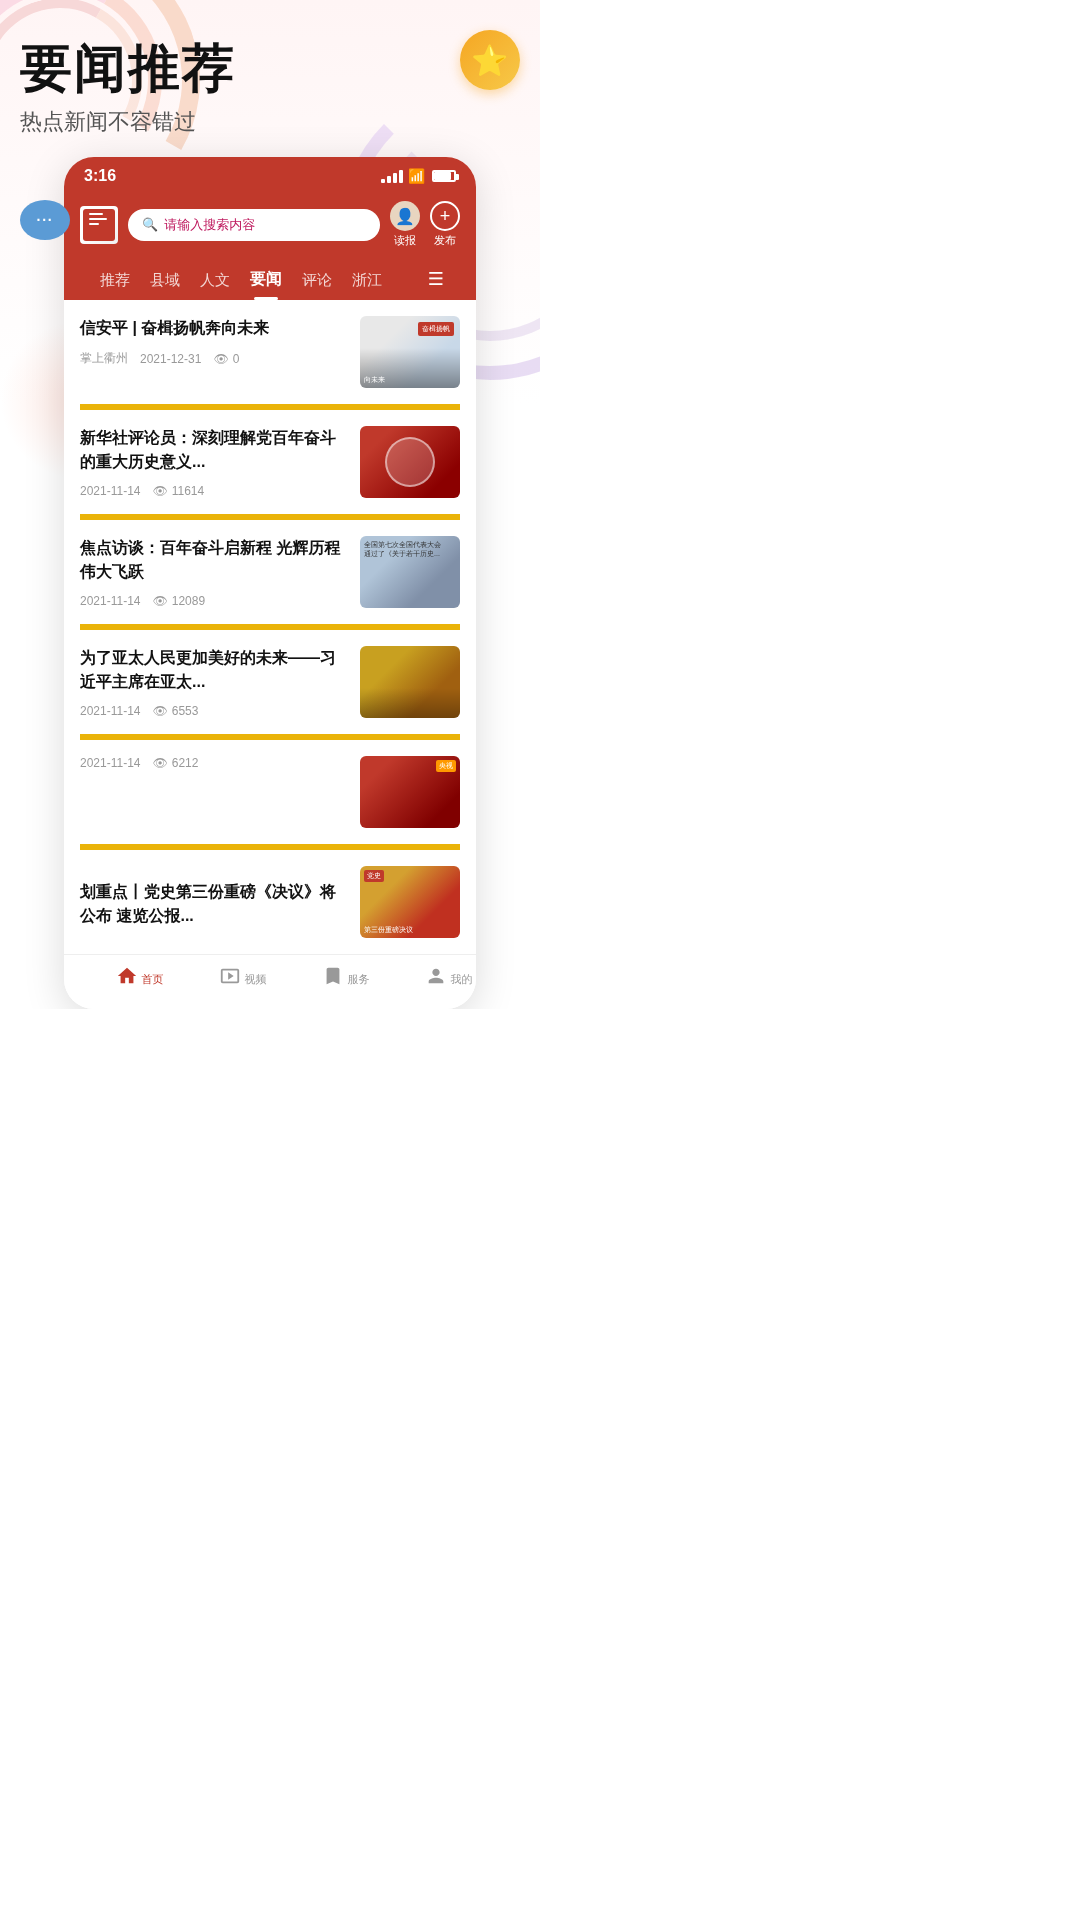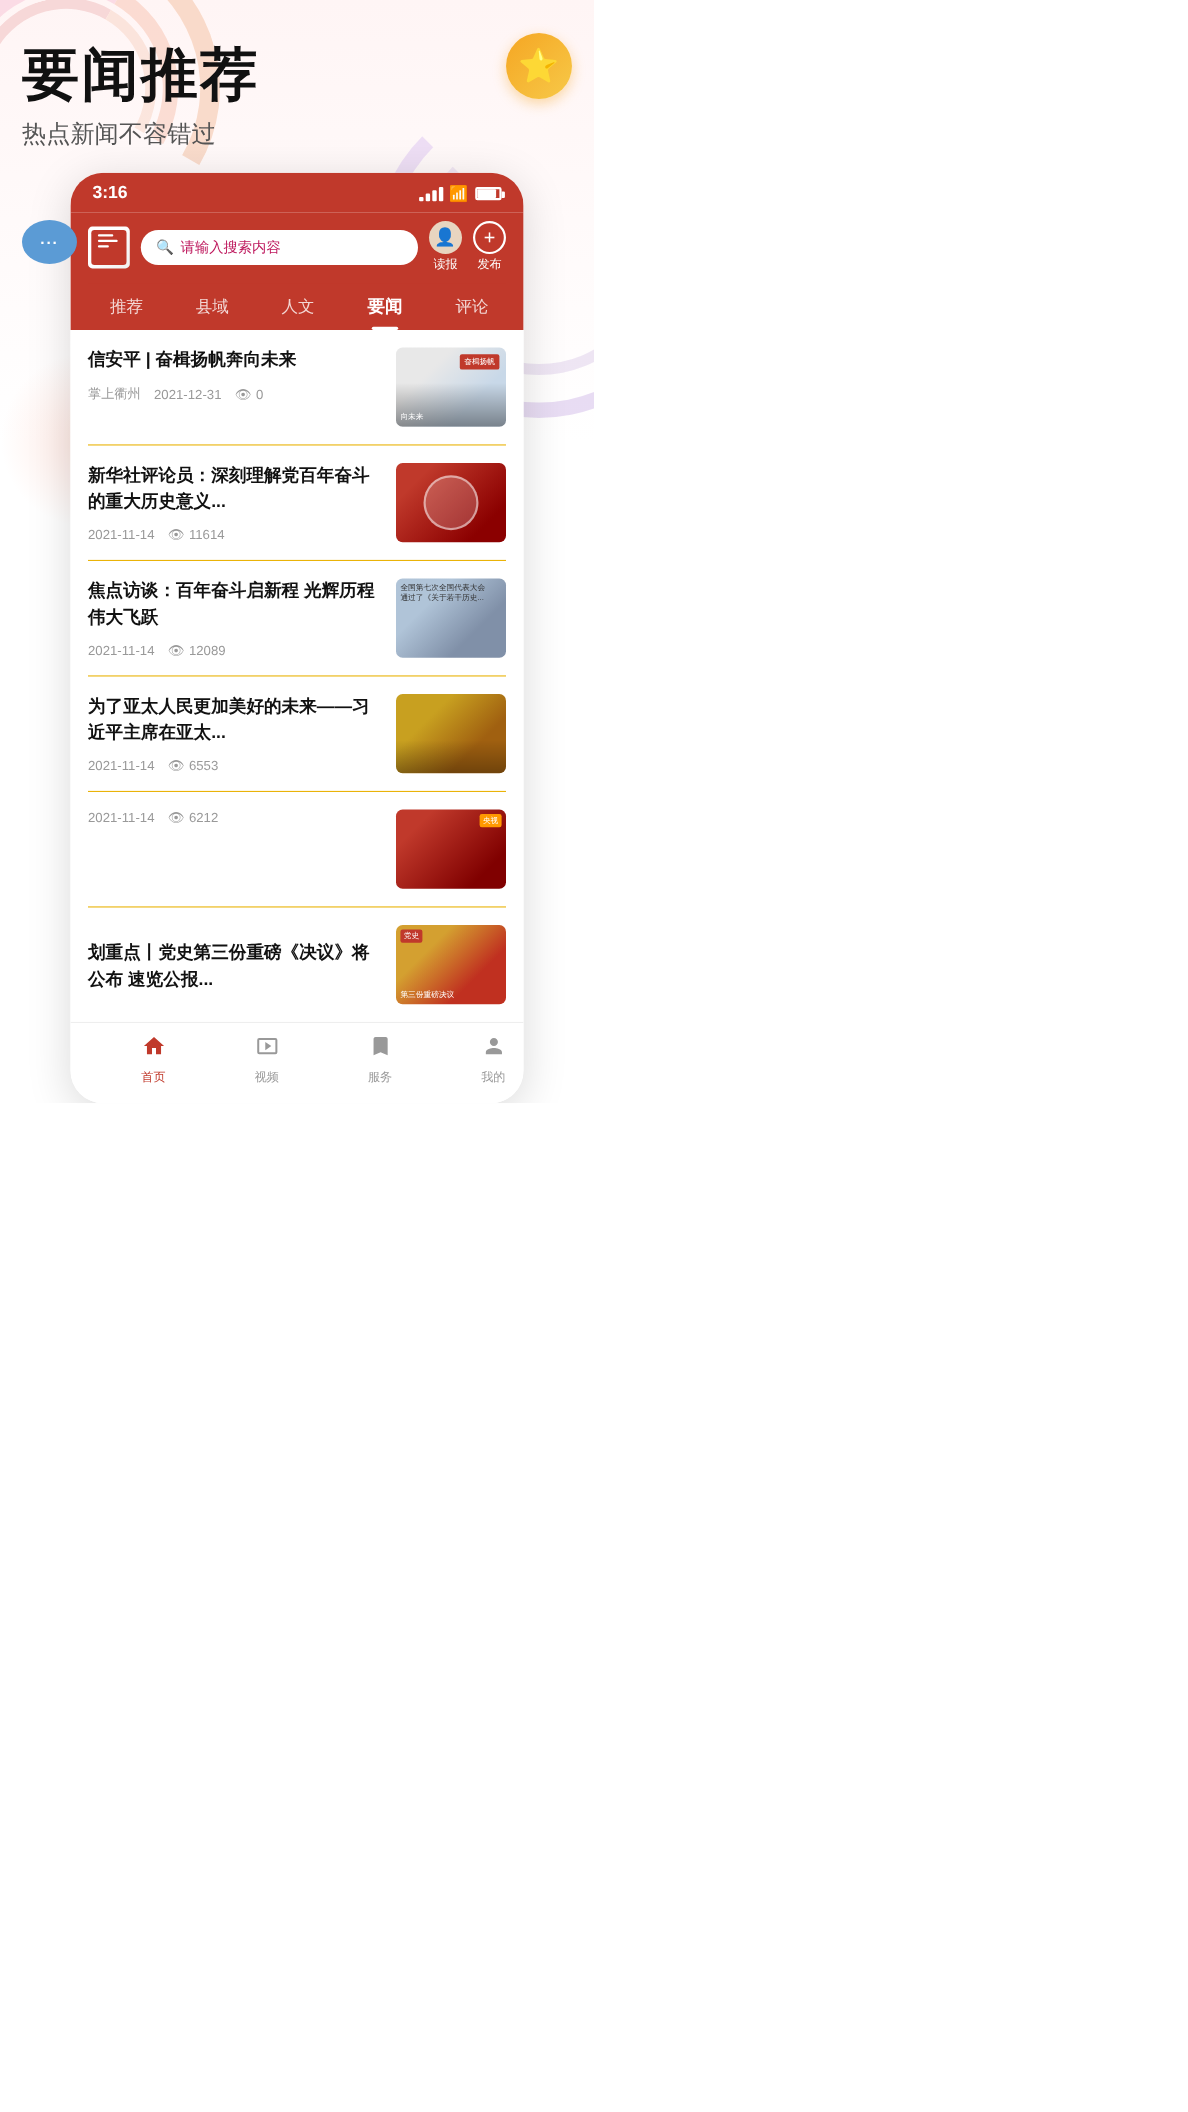--- a/index.html
+++ b/index.html
@@ -262,24 +262,23 @@
       color: #fff;
       font-size: 18px;
       font-weight: 300;
     }
     .action-label { color: #fff; font-size: 11px; }
 
     
     .nav-tabs {
       background: #c0392b;
       display: flex;
-      align-items: center;
+      align-items: flex-end;
       padding: 0 10px 0;
       overflow: hidden;
-      gap: 28px;
     }
     .nav-tab {
       color: rgba(255,255,255,0.8);
       font-size: 15px;
       padding: 10px 10px;
       cursor: pointer;
       white-space: nowrap;
       position: relative;
     }
     .nav-tab.active {
@@ -306,21 +305,21 @@
 
     
     .news-list {
       background: #fff;
       padding: 0 16px;
     }
     .news-item {
       display: flex;
       align-items: flex-start;
       padding: 16px 0;
-      border-bottom: 1px solid #eab308;
+      border-bottom: 6px solid #eab308;
       gap: 14px;
     }
     .news-item:last-child { border-bottom: none; align-items: flex-end; }
     .news-content { flex: 1; }
     .news-title {
       font-size: 16px;
       font-weight: 600;
       color: #111;
       line-height: 1.5;
       margin-bottom: 10px;
@@ -378,21 +377,21 @@
 
     
     .bottom-nav {
       background: #fff;
       border-top: 1px solid #eee;
       display: flex;
       justify-content: space-around;
       padding: 10px 0 16px;
     }
     .bottom-nav-item {
-      display: flex; flex-direction: column; align-items: flex-start;
+      display: flex; flex-direction: row; align-items: center;
       gap: 4px;
       cursor: pointer;
       margin-left: 48px;
     }
     .bottom-nav-icon { font-size: 22px; color: #999; }
     .bottom-nav-icon.active { color: #c0392b; }
     .bottom-nav-label { font-size: 11px; color: #999; }
     .bottom-nav-label.active { color: #c0392b; }
 
     

